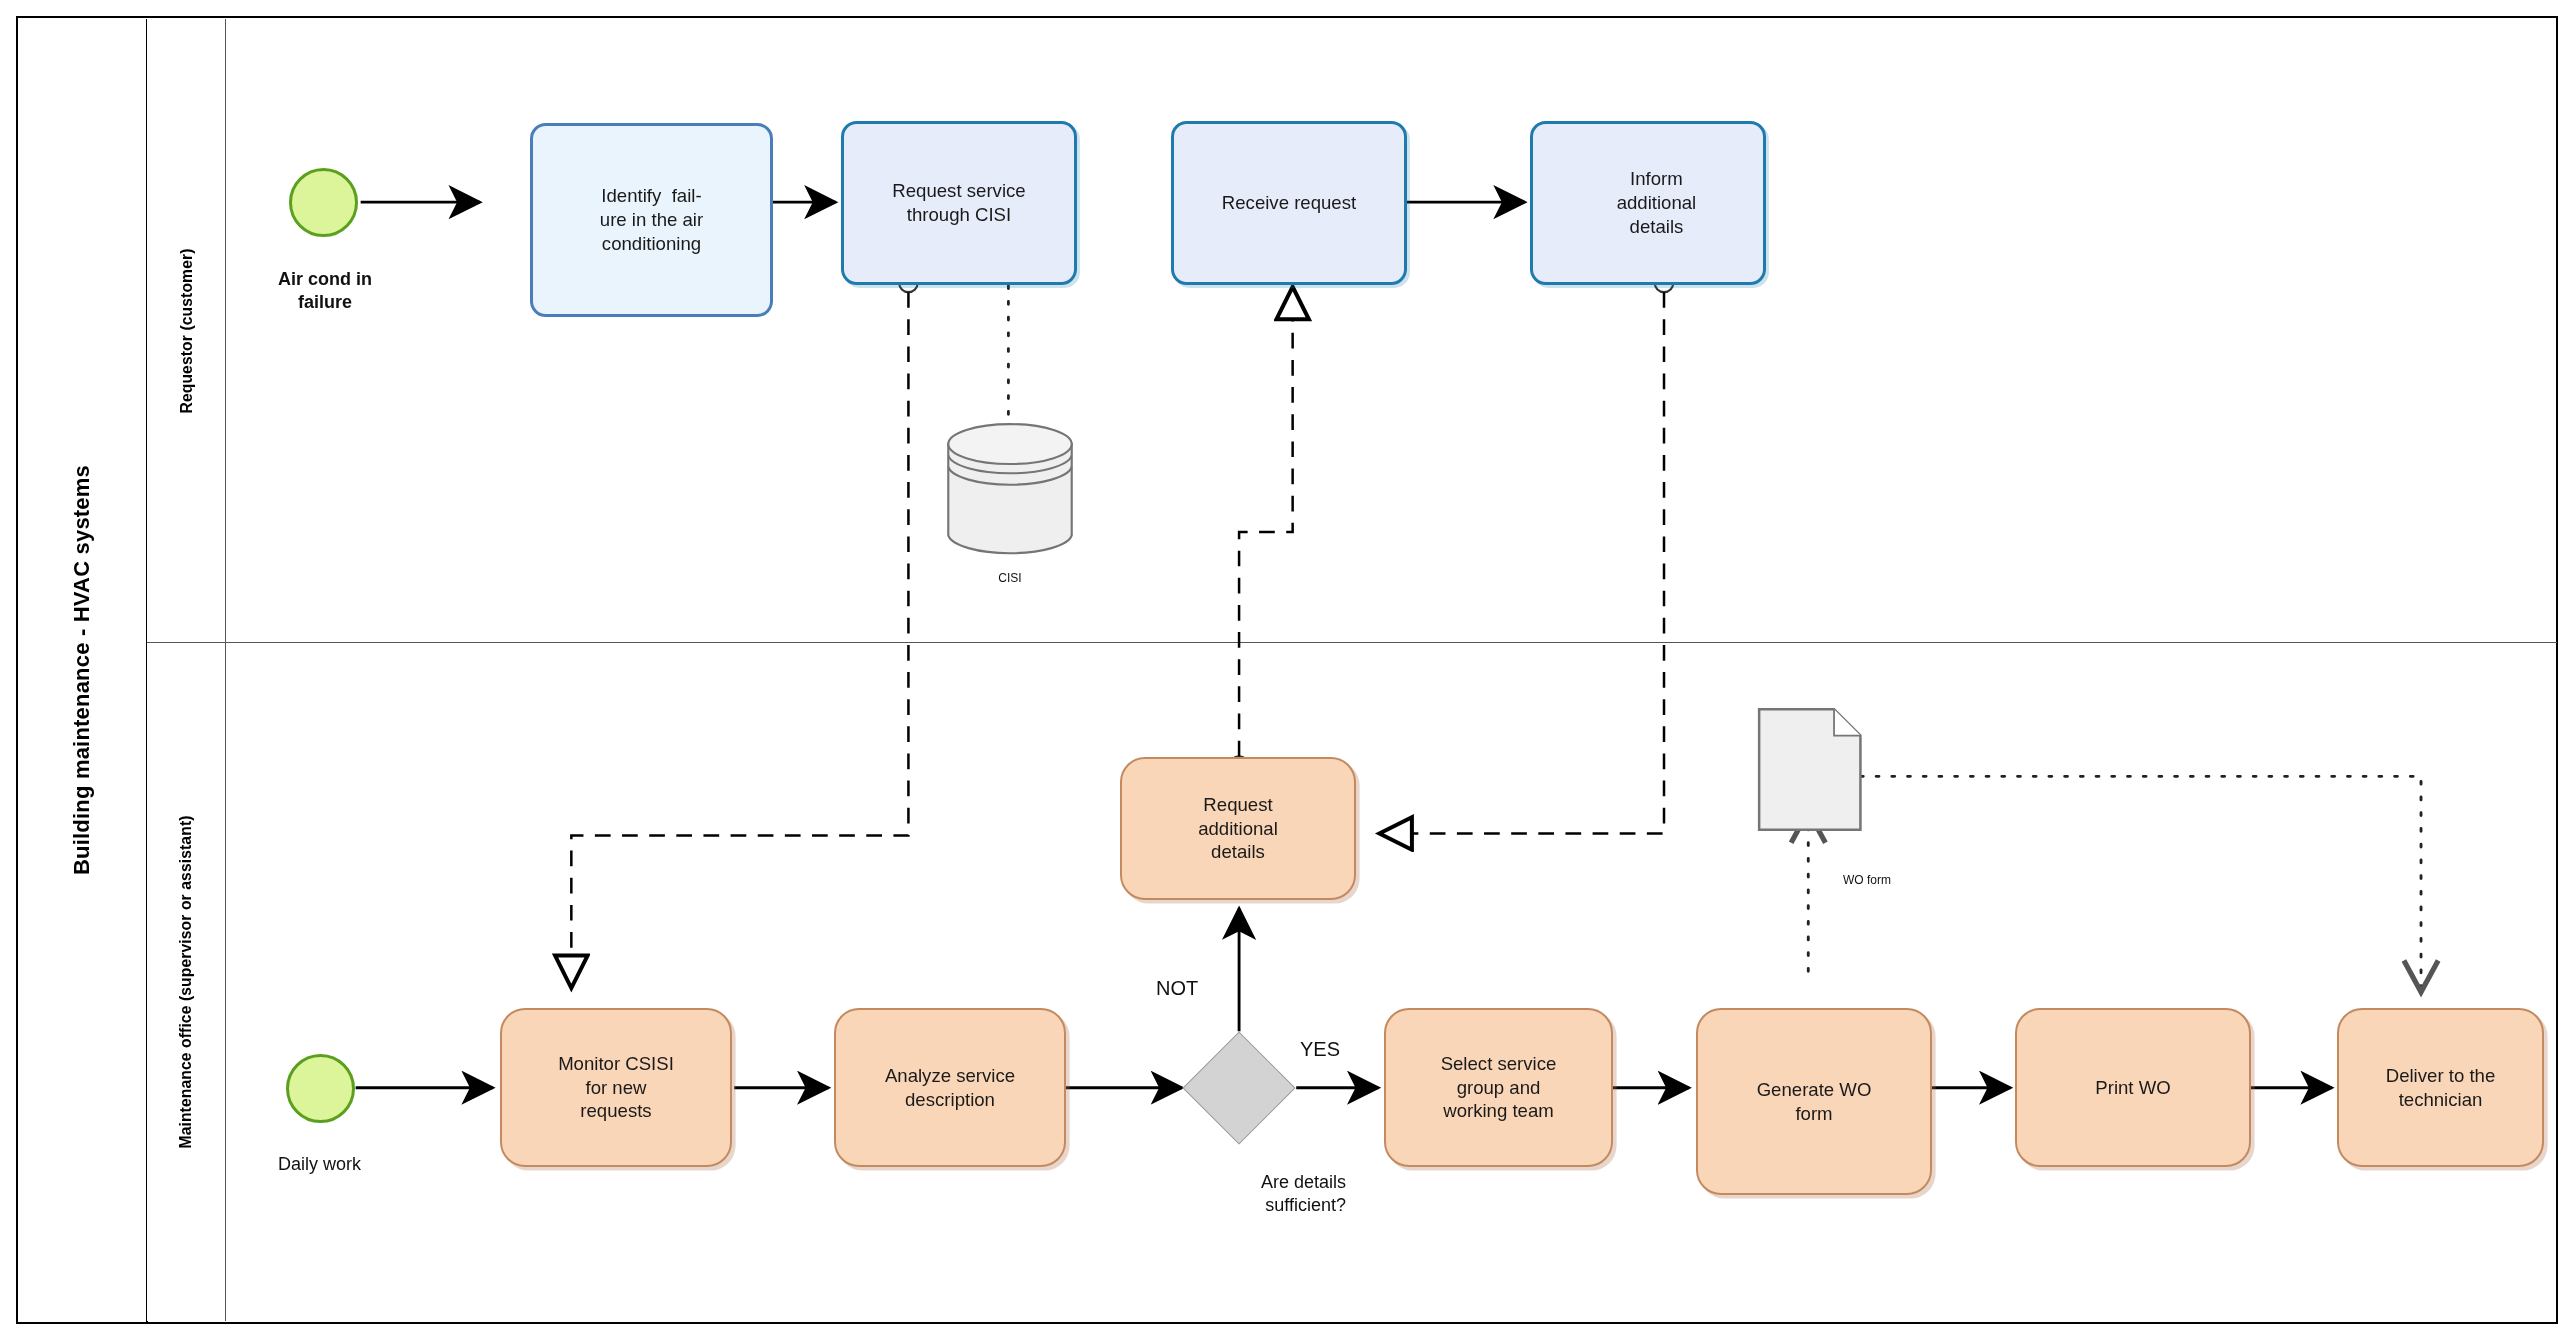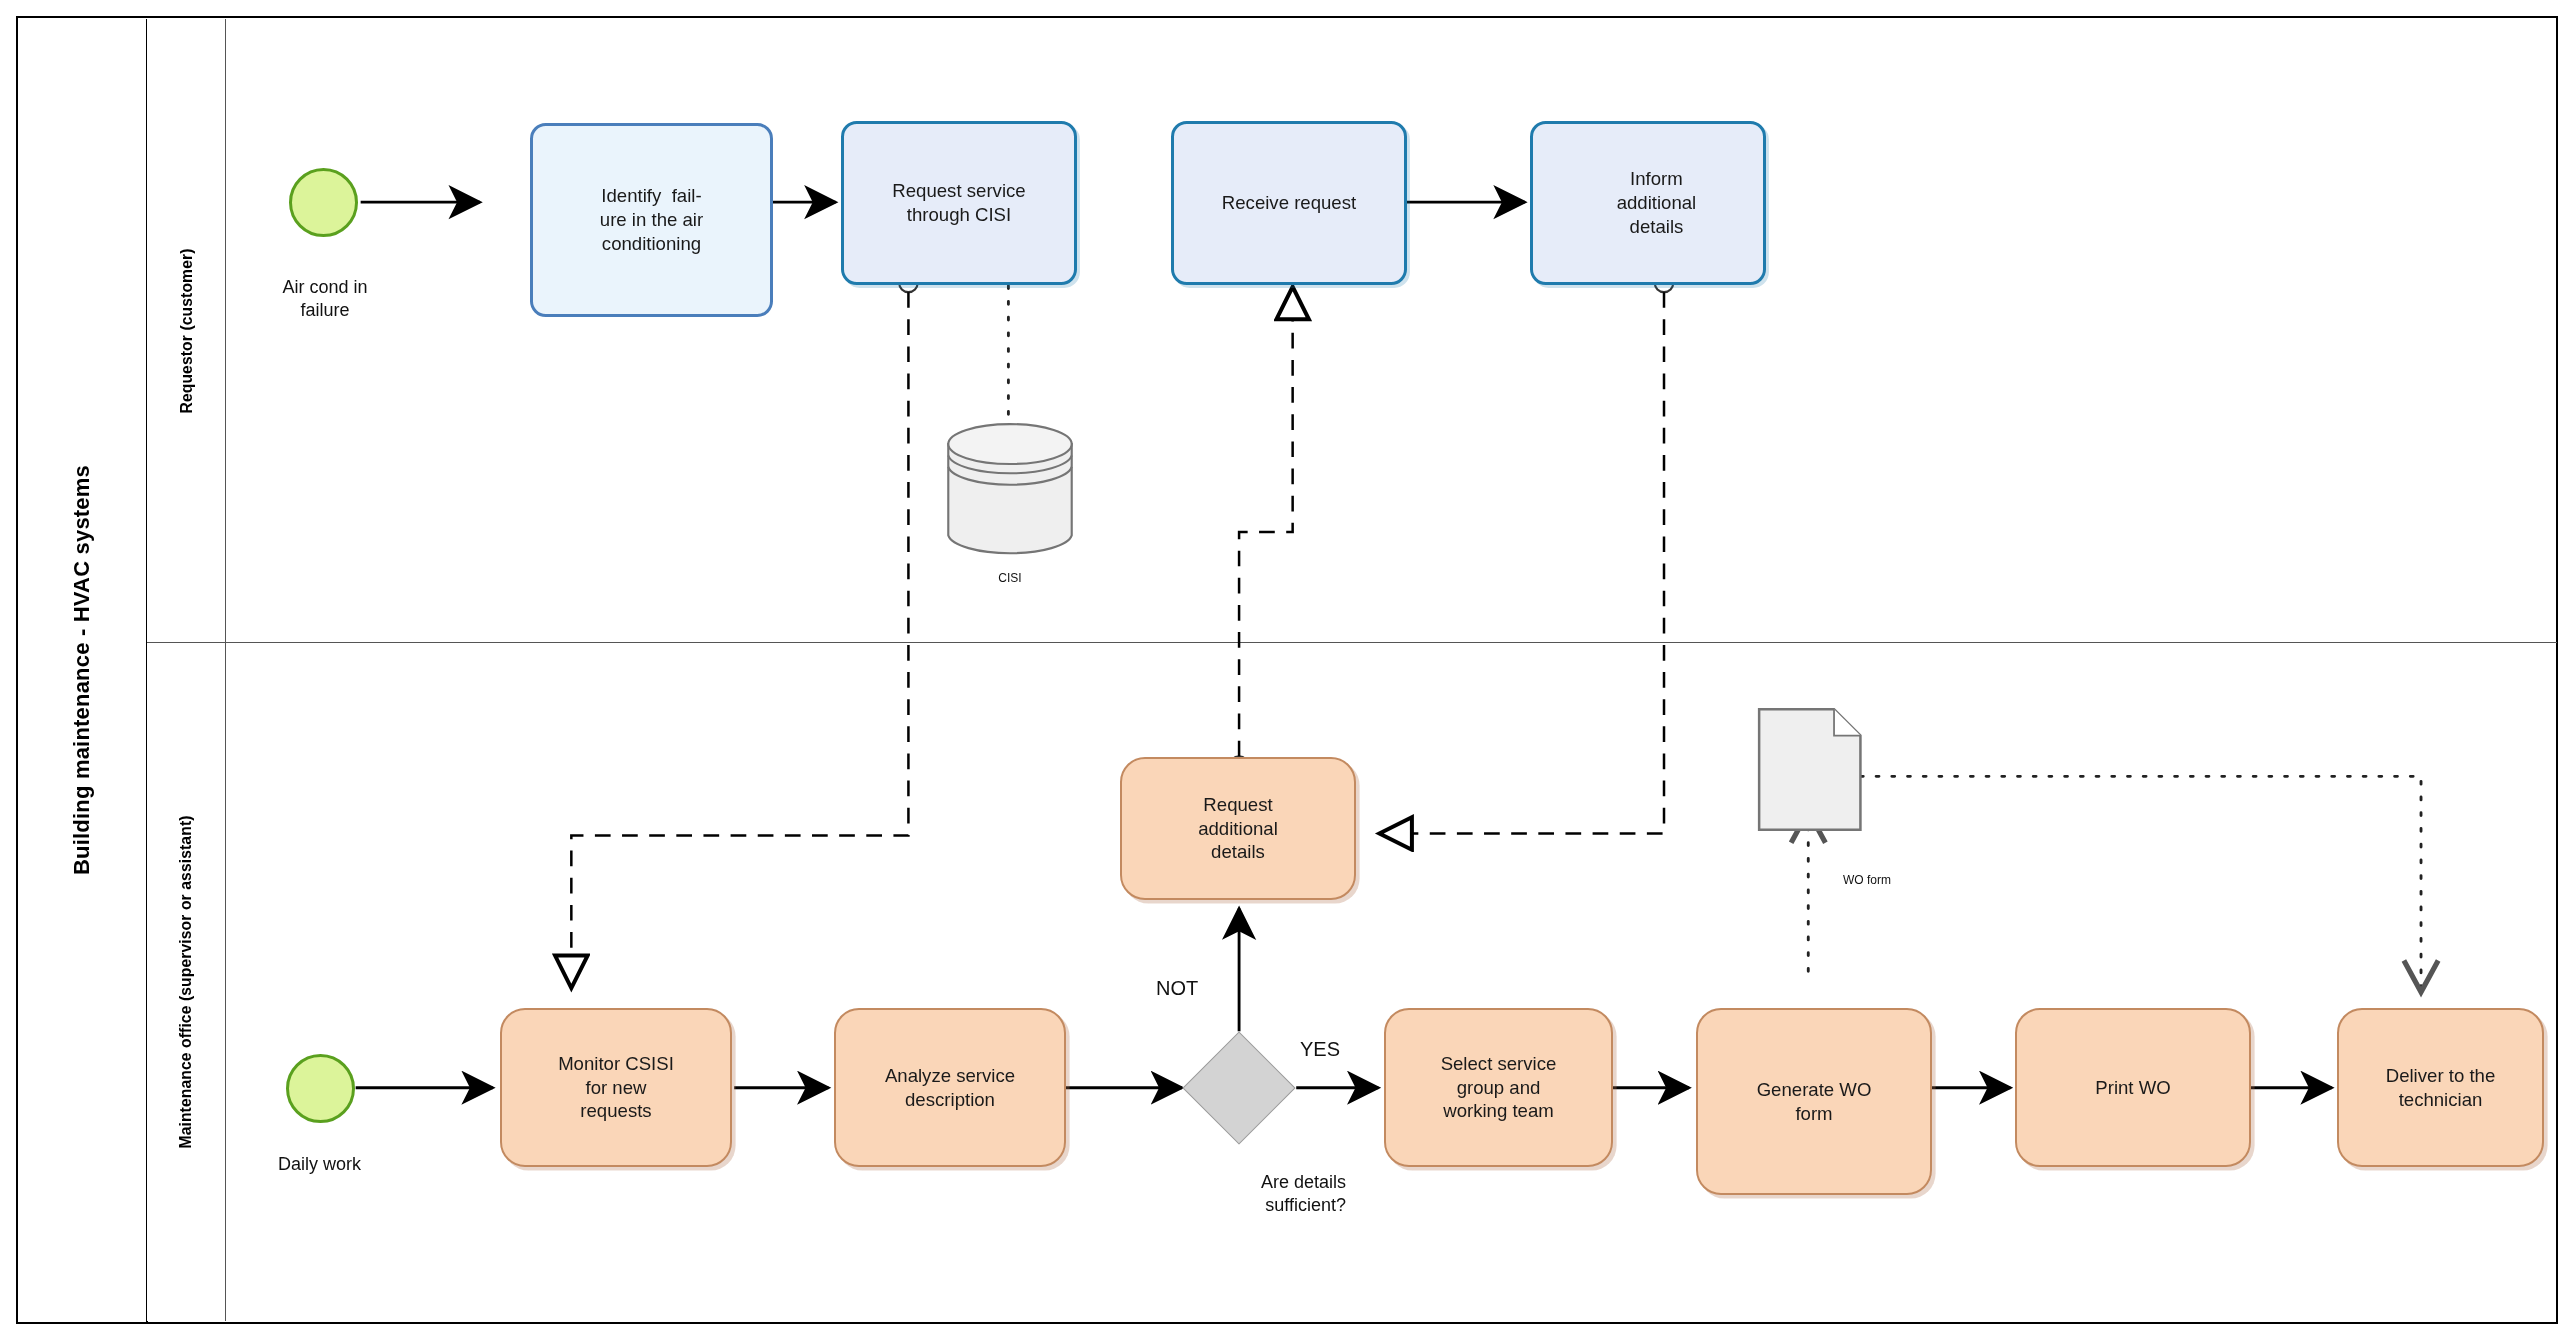--- a/index.html
+++ b/index.html
@@ -131,21 +131,21 @@
     <g>
       <path d="M2532,1360 L2532,1140" fill="none" stroke="#222" stroke-width="4" stroke-dasharray="4,18" stroke-linecap="round" marker-end="url(#assocArrow)"></path>
     </g>
 
     <g>
       <path d="M2605,1087 L3390,1087 L3390,1385" fill="none" stroke="#222" stroke-width="4" stroke-dasharray="4,18" stroke-linecap="round" marker-end="url(#assocArrow)"></path>
     </g>
   </svg>
 
   <div class="start-event" style="left:289px;top:168px;width:69px;height:69px;"></div>
-  <div class="event-label" style="left:243px;top:276px;width:164px;">Air&nbsp;cond&nbsp;in<br>failure</div>
+  <div class="event-label" style="left:243px;top:268px;width:164px;font-weight:bold;">Air&nbsp;cond&nbsp;in<br>failure</div>
 
   <div class="task blue-light" style="left:486px;top:123px;width:243px;height:194px;margin-left:44px;">
     <span>Identify&nbsp;&nbsp;fail-<br>ure&nbsp;in&nbsp;the&nbsp;air<br>conditioning</span>
   </div>
 
   <div class="task blue-dark" style="left:841px;top:121px;width:236px;height:164px;">
     <span>Request&nbsp;service<br>through&nbsp;CISI</span>
   </div>
 
   <div class="task blue-dark" style="left:1171px;top:121px;width:236px;height:164px;">

